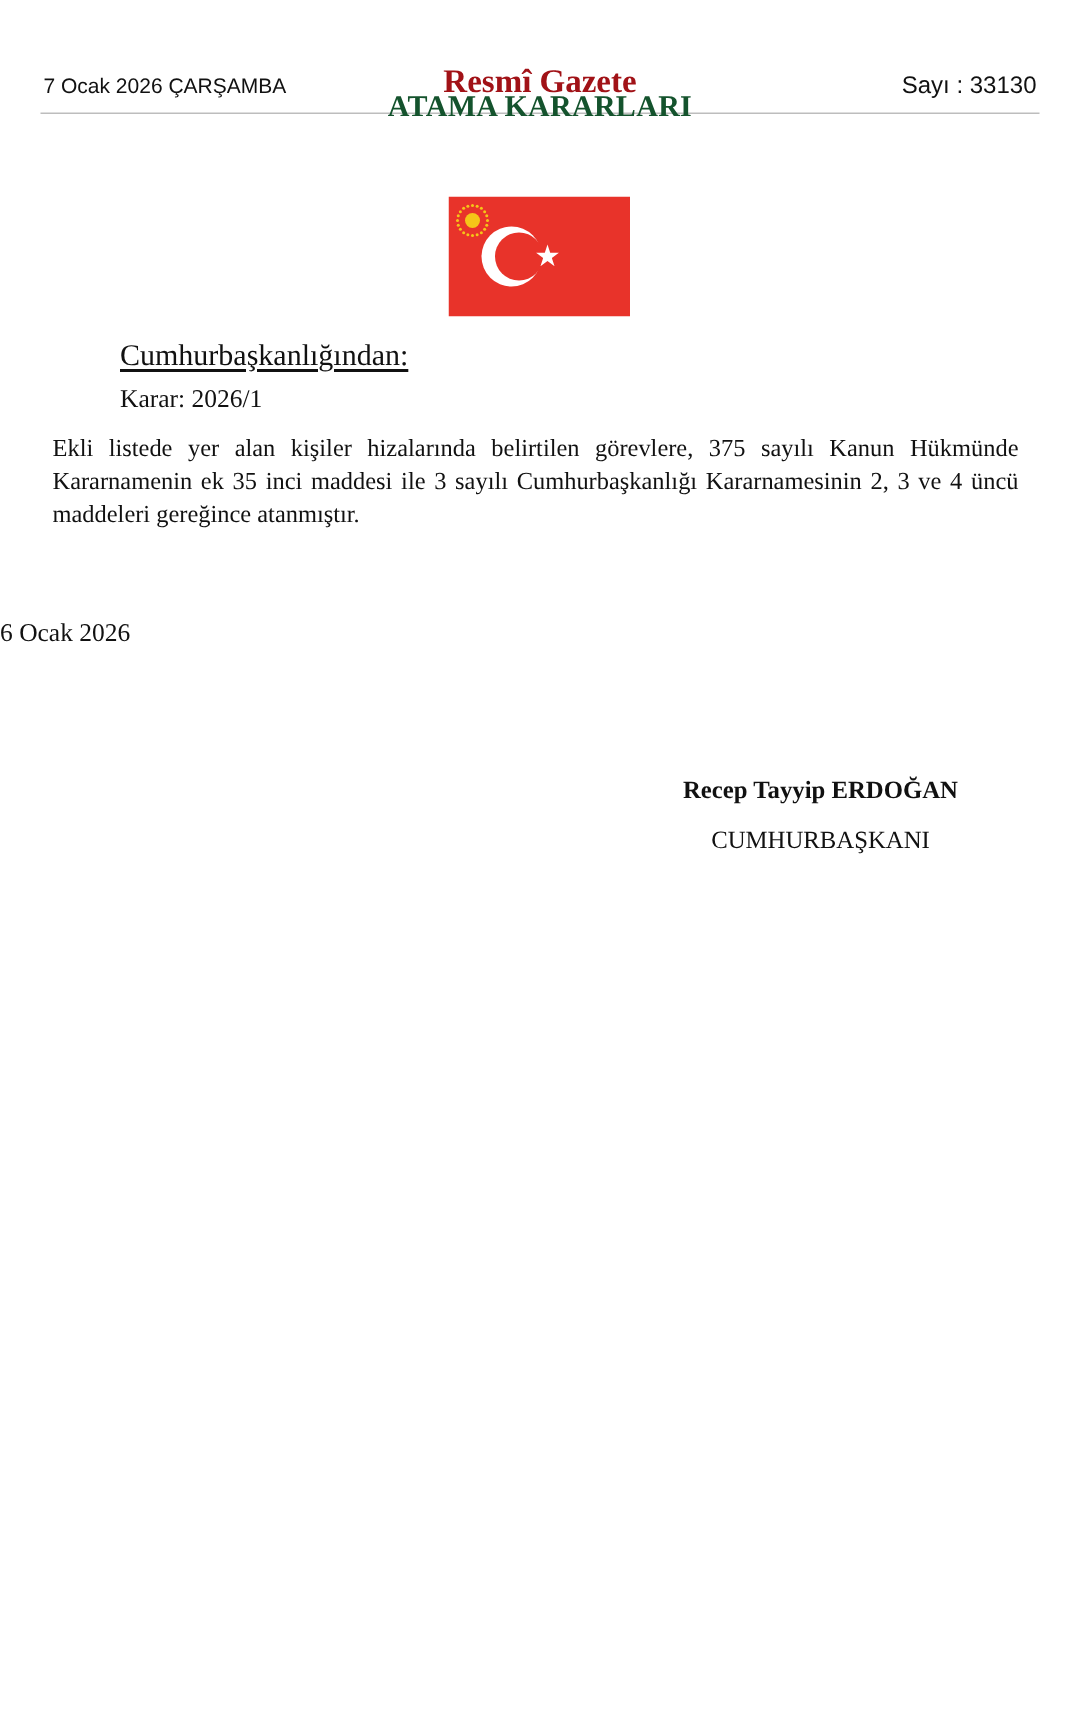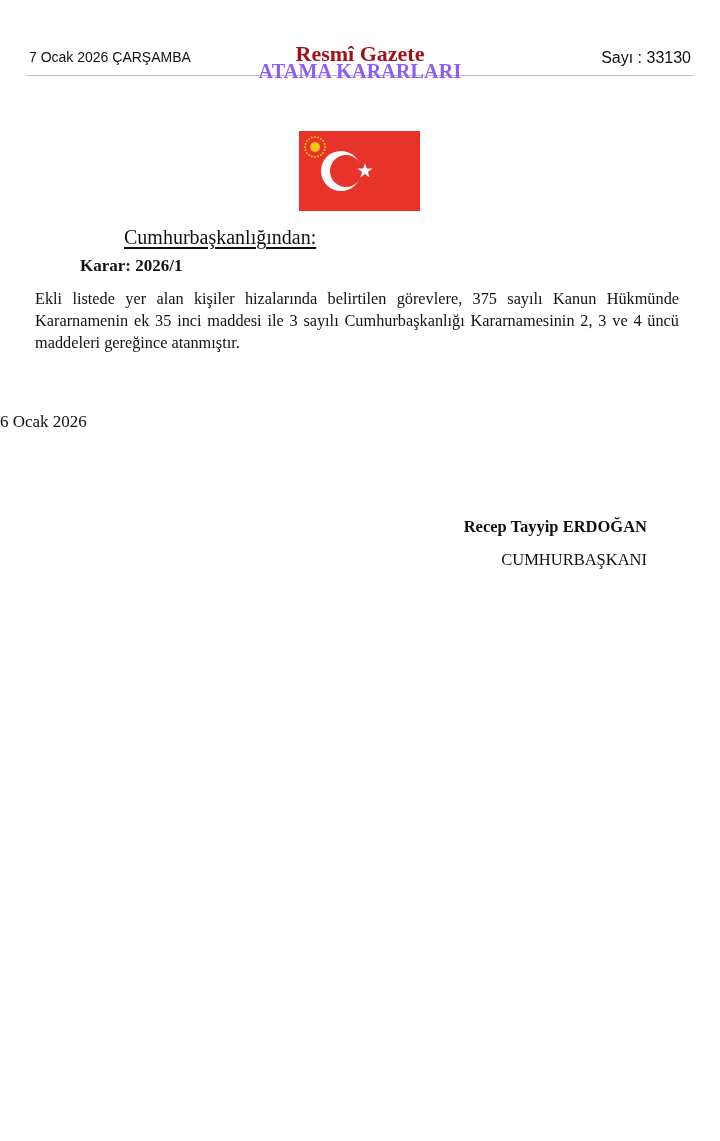--- a/index.html
+++ b/index.html
@@ -1,28 +1,28 @@
 <!DOCTYPE html>
 <html><head>
 <meta charset="utf-8">
 <style>
   html, body { margin: 0; padding: 0; background: #ffffff; }
   body { width: 720px; height: 1141px; position: relative; overflow: hidden; color: #111; }
   .header { position: absolute; left: 27px; right: 27px; top: 18px; height: 34px; border-bottom: 1px solid #bdbdbd; margin-top: 23px; }
   .hdr-left { position: absolute; left: 2px; top: 8px; font-family: "Liberation Sans", sans-serif; font-size: 14px; color: #111; }
   .hdr-center { position: absolute; left: 0; right: 0; top: 0; text-align: center; font-family: "Liberation Serif", serif; font-weight: bold; font-size: 22px; color: #a11217; }
   .hdr-right { position: absolute; right: 2px; top: 8px; font-family: "Liberation Sans", sans-serif; font-size: 16px; color: #111; }
-  .title { position: absolute; left: 0; right: 0; top: 60px; text-align: center; font-family: "Liberation Serif", serif; font-weight: bold; font-size: 20px; color: #8b5cf6; letter-spacing: 0.2px; }
+  .title { position: absolute; left: 0; right: 0; top: 60px; text-align: center; font-family: "Liberation Serif", serif; font-weight: bold; font-size: 20px; color: #14532d; letter-spacing: 0.2px; }
   .flag { position: absolute; left: 299px; top: 131px; width: 121px; height: 80px; }
-  .issuer { position: absolute; left: 80px; top: 226px; font-family: "Liberation Serif", serif; font-size: 20px; text-decoration: underline; text-underline-offset: 3px; color: #111; margin-left: 44px; }
-  .decision { position: absolute; left: 80px; top: 256px; font-family: "Liberation Serif", serif; font-weight: bold; font-size: 17px; color: #111; }
+  .issuer { position: absolute; left: 80px; top: 226px; font-family: "Liberation Serif", serif; font-size: 20px; text-decoration: underline; text-underline-offset: 3px; color: #111; }
+  .decision { position: absolute; left: 80px; top: 256px; font-family: "Liberation Serif", serif; font-weight: normal; font-size: 17px; color: #111; }
   .body-text { position: absolute; left: 35px; width: 644px; top: 288px; font-family: "Liberation Serif", serif; font-size: 16.3px; line-height: 22px; text-align: justify; color: #111; }
   .date { position: absolute; left: 0; right: 0; top: 412px; text-align: left; font-family: "Liberation Serif", serif; font-size: 17px; color: #111; }
-  .signer { position: absolute; left: 447px; width: 200px; top: 517px; text-align: right; font-family: "Liberation Serif", serif; font-weight: bold; font-size: 16.5px; color: #111; }
-  .signer-title { position: absolute; left: 447px; width: 200px; top: 550px; text-align: right; font-family: "Liberation Serif", serif; font-size: 16.5px; color: #111; }
+  .signer { position: absolute; left: 447px; width: 200px; top: 517px; text-align: center; font-family: "Liberation Serif", serif; font-weight: bold; font-size: 16.5px; color: #111; }
+  .signer-title { position: absolute; left: 447px; width: 200px; top: 550px; text-align: center; font-family: "Liberation Serif", serif; font-size: 16.5px; color: #111; }
 </style>
 </head>
 <body>
 
 <div class="header">
   <span class="hdr-left">7 Ocak 2026 ÇARŞAMBA</span>
   <div class="hdr-center">Resmî Gazete</div>
   <span class="hdr-right">Sayı : 33130</span>
 </div>
 

